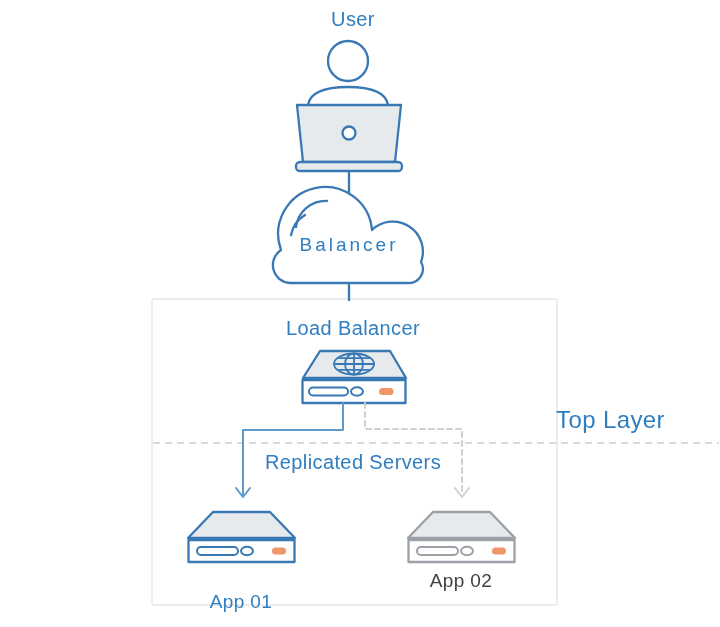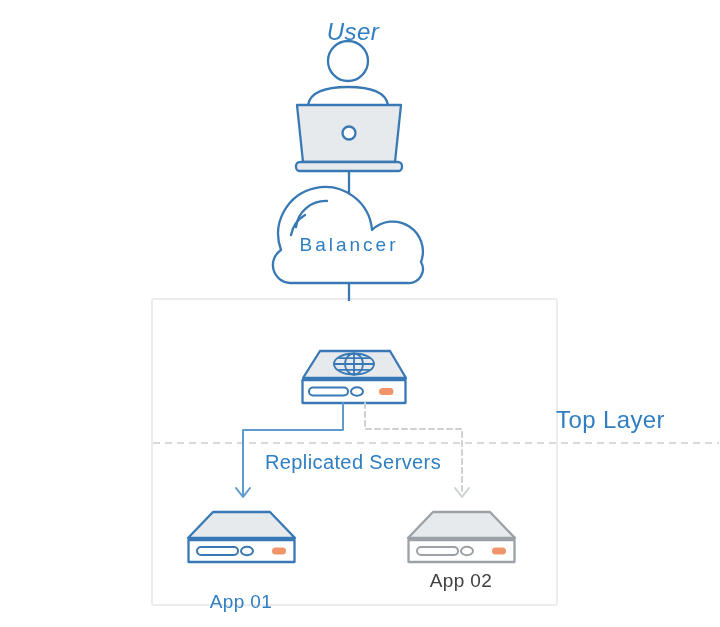--- a/index.html
+++ b/index.html
@@ -79,24 +79,25 @@
 
     <g stroke="#9ba1a7" stroke-width="2.3" stroke-linejoin="round" stroke-linecap="round">
       <path d="M 433,512 L 490,512 L 515,538 L 408,538 Z" fill="#e7eaec"></path>
       <rect x="408.5" y="540" width="106" height="22" fill="#ffffff"></rect>
       <rect x="417" y="547" width="41" height="8" rx="4" fill="#ffffff" stroke-width="2"></rect>
       <ellipse cx="467" cy="551" rx="6" ry="4.2" fill="#ffffff" stroke-width="2"></ellipse>
       <rect x="492" y="547.5" width="14" height="7" rx="3.5" fill="#f0956a" stroke="none"></rect>
     </g>
   </svg>
 
-  <div class="lbl blue center" style="left:353px;top:20px;font-size:24px;font-style:italic;">User</div>
+  <div class="lbl blue center" style="left:353px;top:9px;font-size:20px;">User</div>
 
   <div class="lbl blue center" style="left:349px;top:235px;font-size:19px;letter-spacing:3px;">Balancer</div>
 
+  <div class="lbl blue center" style="left:353px;top:318px;font-size:20px;">Load Balancer</div>
 
   <div class="lbl blue" style="left:556px;top:408px;font-size:24px;">Top Layer</div>
 
 
   <div class="lbl blue center" style="left:353px;top:452px;font-size:20px;">Replicated Servers</div>
 
   <div class="lbl blue center" style="left:241px;top:592px;font-size:19px;">App 01</div>
 
   <div class="lbl gray center" style="left:461px;top:571px;font-size:19px;">App 02</div>
 

